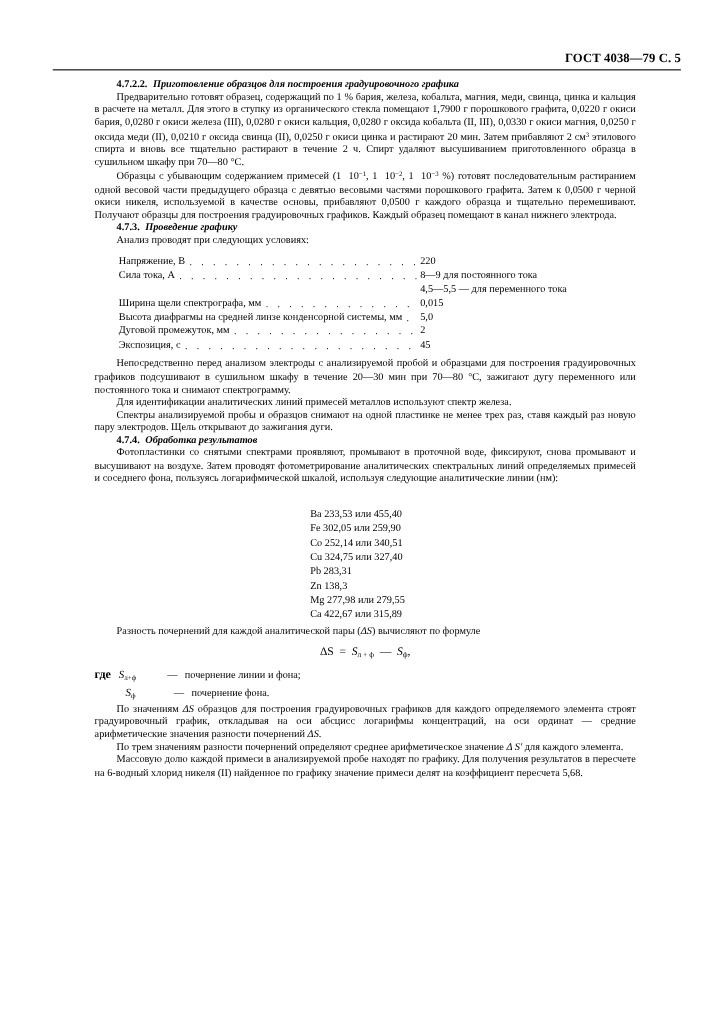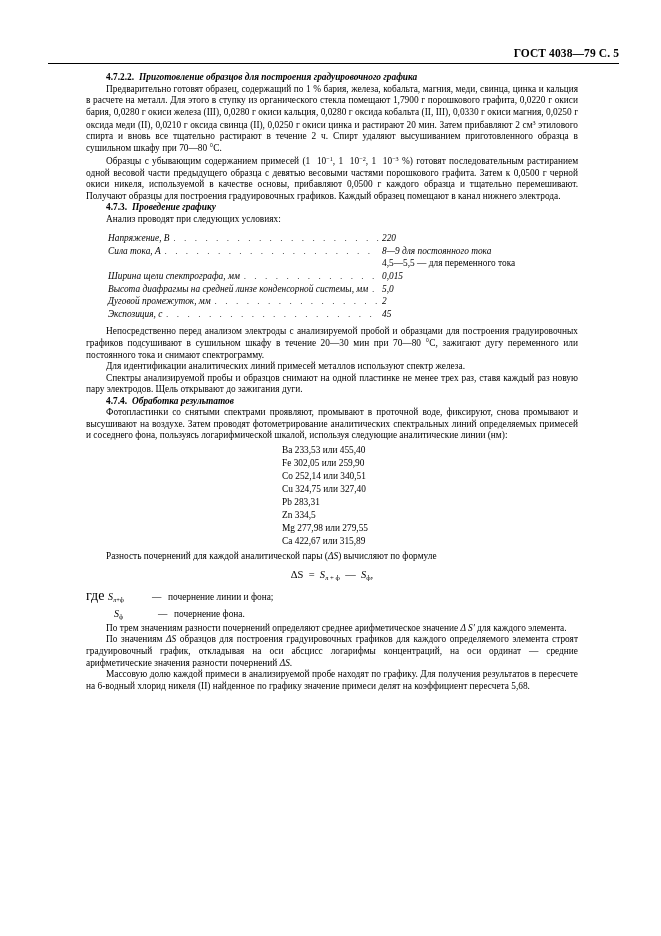--- a/index.html
+++ b/index.html
@@ -80,21 +80,20 @@
     margin: 7px 0 0 0;
     padding: 0;
     list-style: none;
   }
   .cond-row {
     display: flex;
     align-items: center;
     line-height: 12.6px;
     font-size: 9.35px;
     padding-left: 22px;
-    font-style: italic;
   }
   .cond-name {
     white-space: nowrap;
   }
   .cond-dots {
     flex: 1 1 auto;
     overflow: hidden;
     white-space: nowrap;
     margin: 0 3px 0 4px;
     letter-spacing: 3.1px;
@@ -107,21 +106,21 @@
     width: 196px;
     flex: 0 0 196px;
   }
   .cond-cont {
     padding-left: 296px;
     line-height: 12.6px;
     font-size: 9.35px;
     white-space: nowrap;
   }
   .lines-block {
-    margin: 2px 0 0 0;
+    margin: 20px 0 0 0;
     padding: 0;
     list-style: none;
     text-align: left;
     padding-left: 196px;
   }
   .lines-block li {
     line-height: 12.95px;
     font-size: 9.35px;
     white-space: nowrap;
   }
@@ -148,21 +147,22 @@
 
   .where-line {
     display: flex;
     align-items: baseline;
     text-indent: 0;
     line-height: 13.4px;
   }
   .where-lbl {
     width: 22px;
     flex: 0 0 22px;
-    font-size: 14px;
+    font-size: 11px;
+    font-weight: bold;
   }
   .where-sym {
     width: 44px;
     flex: 0 0 44px;
     font-size: 10px;
     text-align: left;
   }
   .where-sym.ind { padding-left: 6px; }
   .where-dash {
     flex: 0 0 16px;
@@ -242,21 +242,21 @@
     </div>
 
     <p><span>Фотопластинки со снятыми спектрами проявляют, промывают в проточной воде, фиксируют, снова промывают и высушивают на воздухе. Затем проводят фотометрирование аналитических спектральных линий определяемых примесей и соседнего фона, пользуясь логарифмической шкалой, используя следующие аналитические линии (нм):</span></p>
 
     <ul class="lines-block">
       <li>Ba 233,53 или 455,40</li>
       <li>Fe 302,05 или 259,90</li>
       <li>Co 252,14 или 340,51</li>
       <li>Cu 324,75 или 327,40</li>
       <li>Pb 283,31</li>
-      <li>Zn 334,5</li>
+      <li>Zn 138,3</li>
       <li>Mg 277,98 или 279,55</li>
       <li>Ca 422,67 или 315,89</li>
     </ul>
 
     <div class="gap-sm"></div>
 
     <p><span>Разность почернений для каждой аналитической пары (</span><span class="vsym">Δ<i>S</i></span><span>) вычисляют по формуле</span></p>
 
     <div class="formula">
       <span>ΔS</span>
@@ -272,21 +272,21 @@
       <span class="where-dash">—</span>
       <span class="where-def">почернение линии и фона;</span>
     </div>
     <div class="where-line">
       <span class="where-lbl"></span>
       <span class="where-sym ind"><i>S</i><sub>ф</sub></span>
       <span class="where-dash">—</span>
       <span class="where-def">почернение фона.</span>
     </div>
 
+    <p><span>По значениям </span><span class="vsym">Δ<i>S</i></span><span> образцов для построения градуировочных графиков для каждого определяемого элемента строят градуировочный график, откладывая на оси абсцисс логарифмы концентраций, на оси ординат — средние арифметические значения разности почернений </span><span class="vsym">Δ<i>S</i></span><span>.</span></p>
+
     <p><span>По трем значениям разности почернений определяют среднее арифметическое значение </span><span class="vsym">Δ <i>S</i>′</span><span> для каждого элемента.</span></p>
-
-    <p><span>По значениям </span><span class="vsym">Δ<i>S</i></span><span> образцов для построения градуировочных графиков для каждого определяемого элемента строят градуировочный график, откладывая на оси абсцисс логарифмы концентраций, на оси ординат — средние арифметические значения разности почернений </span><span class="vsym">Δ<i>S</i></span><span>.</span></p>
 
     <p><span>Массовую долю каждой примеси в анализируемой пробе находят по графику. Для получения результатов в пересчете на 6-водный хлорид никеля (II) найденное по графику значение примеси делят на коэффициент пересчета 5,68.</span></p>
 
 
   </div>
 </div>
 
 </body></html>

